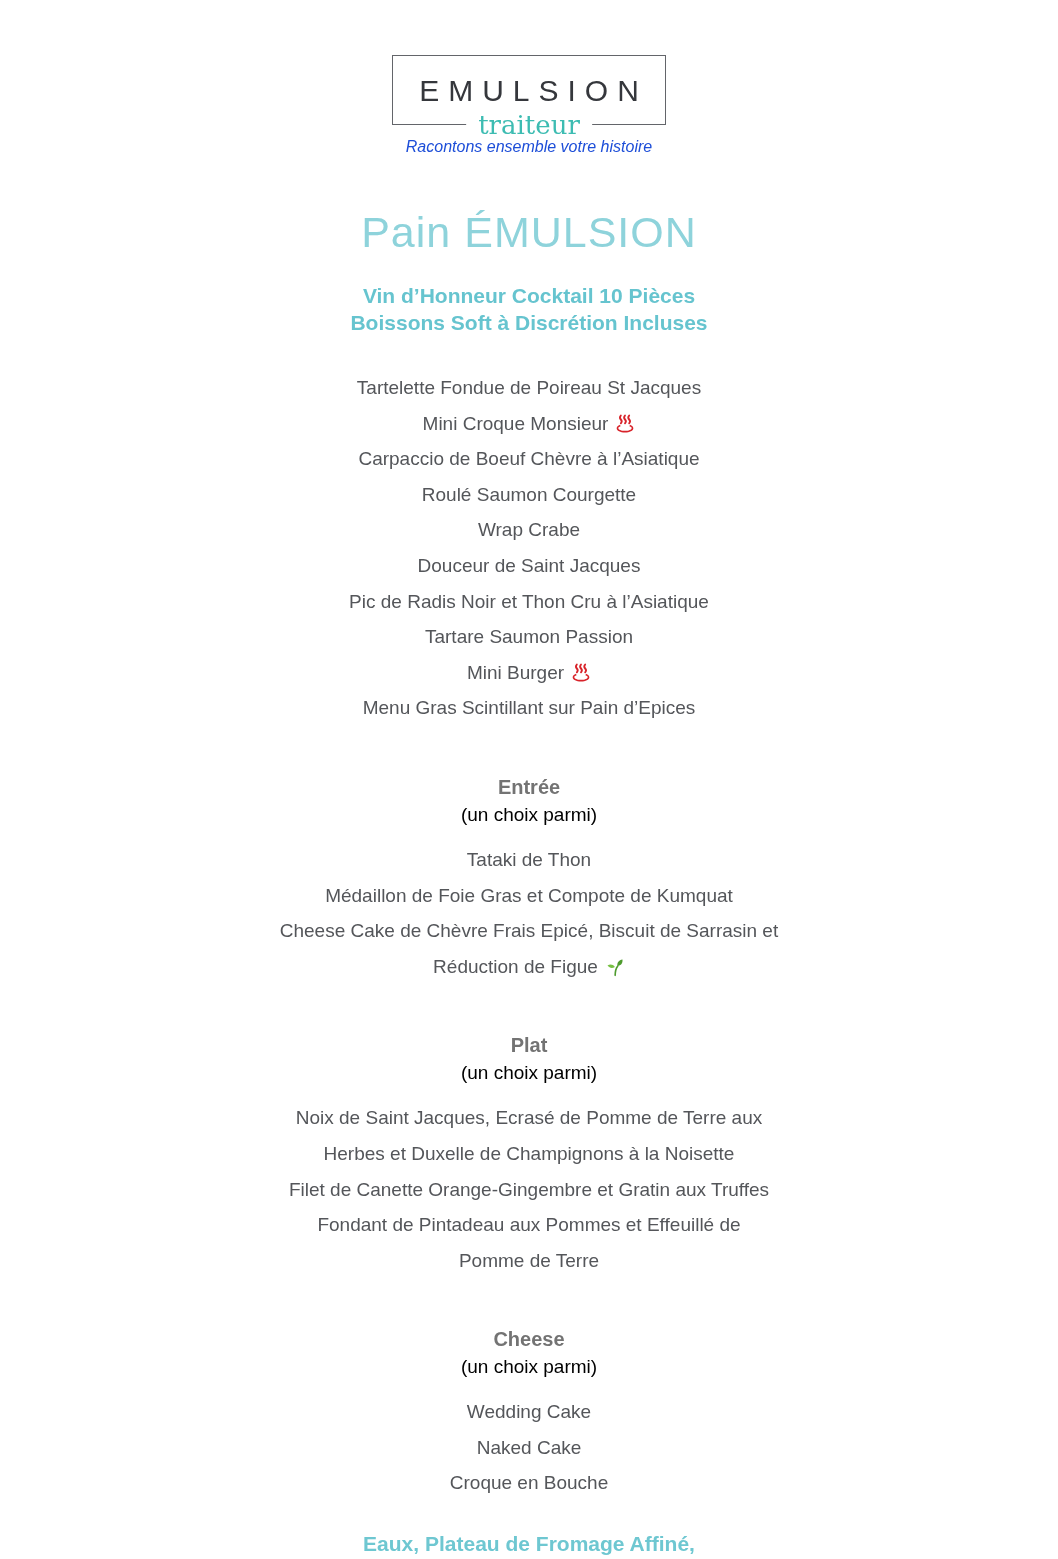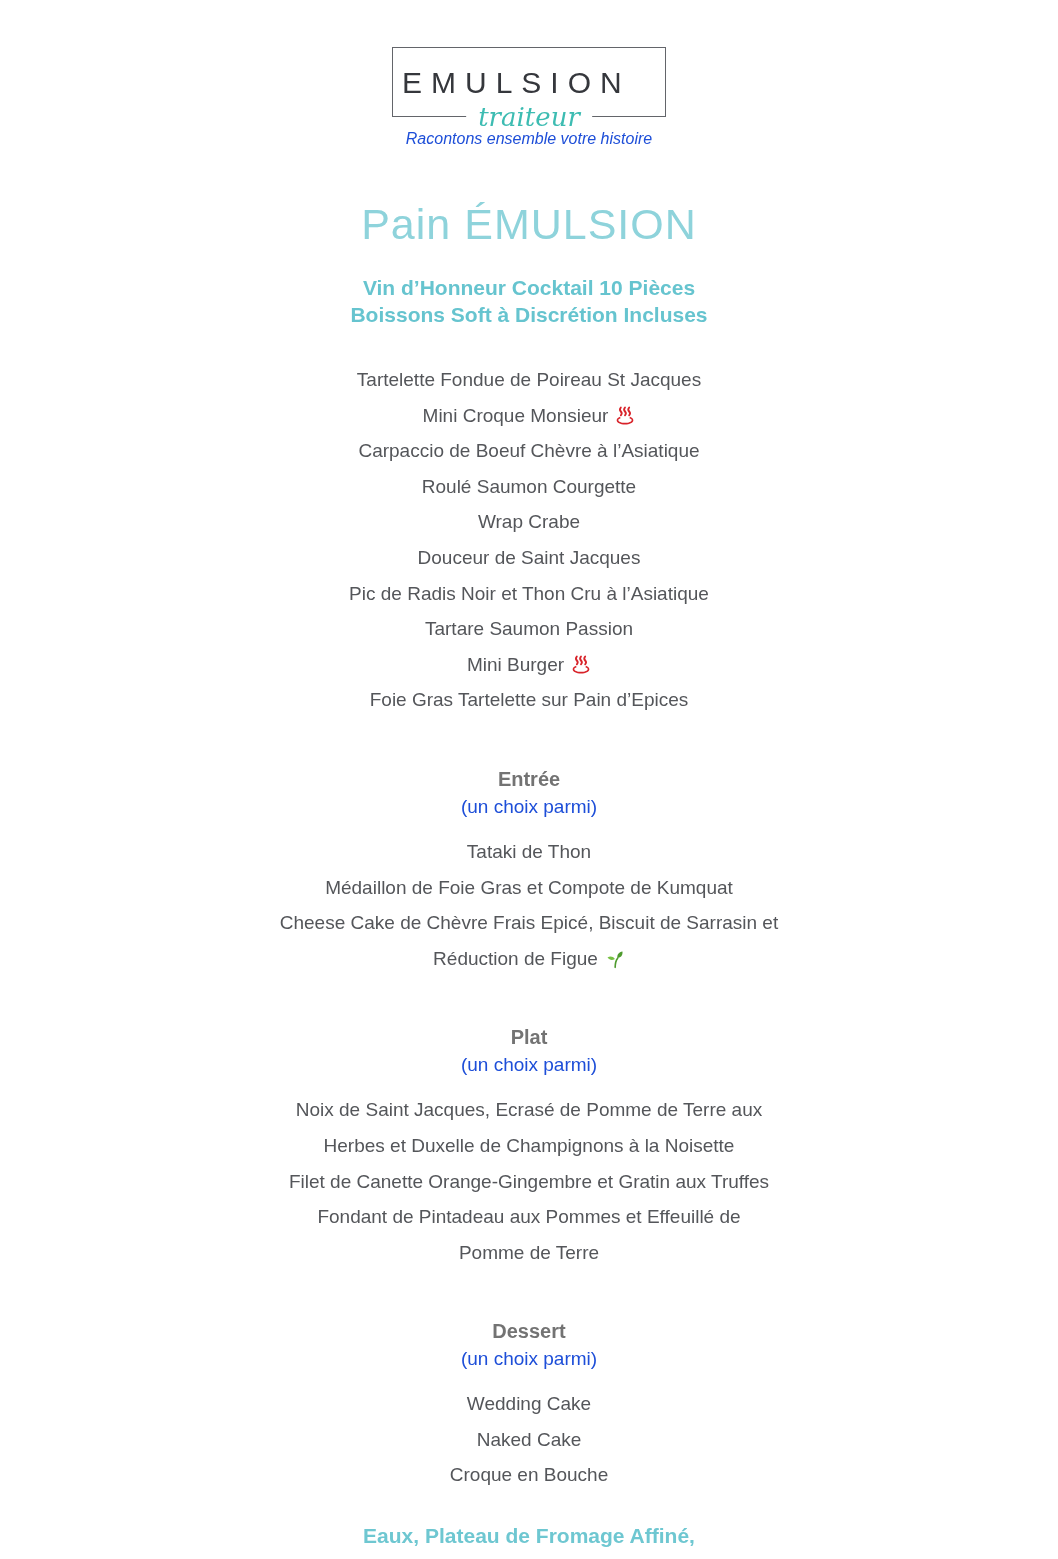--- a/index.html
+++ b/index.html
@@ -3,49 +3,49 @@
 <meta charset="utf-8">
 <style>
   html,body{margin:0;padding:0;background:#ffffff;}
   body{font-family:"Liberation Sans",sans-serif;-webkit-font-smoothing:antialiased;}
   .page{
     width:1058px;min-height:1559px;margin:0 auto;background:#ffffff;
     box-sizing:border-box;padding-top:47px;text-align:center;overflow:hidden;
   }
   
   .logo-box{
-    position:relative;width:272px;height:68px;margin:0 auto;
+    position:relative;width:272px;height:68px;margin:8px auto;
     border:1px solid #63656a;
-    display:flex;align-items:center;justify-content:flex-start;
+    display:flex;align-items:center;justify-content:center;
   }
   .logo-brand{
     font-size:30px;font-weight:400;color:#35373c;
     letter-spacing:9px;padding-left:9px;margin-top:2px;
   }
   .logo-script{
     position:absolute;left:50%;bottom:0;transform:translate(-50%,55%);
     background:#ffffff;padding:0 12px;white-space:nowrap;
-    font-family:"DejaVu Serif",serif;font-style:italic;
+    font-family:"DejaVu Serif",serif;
     font-size:26px;color:#3dbcb2;line-height:1;
   }
   .logo-tagline{
     margin-top:12px;font-style:italic;font-size:16px;line-height:19px;color:#1d4ed8;
   }
   
   .title{
     margin:50px 0 0;font-size:43px;line-height:52px;font-weight:300;
     letter-spacing:1px;color:#8ed3db;
   }
   .intro{margin-top:24px;font-size:21px;font-weight:700;line-height:27px;color:#66c4cf;text-align:center;}
   
   .menu-list{margin-top:34px;}
   .menu-line{font-size:19px;line-height:35.6px;color:#54565a;text-align:center;}
   .section{margin-top:28px;}
   .section-title{font-size:20px;font-weight:700;line-height:27px;color:#737373;margin-top:48px;}
-  .section-note{font-size:19px;line-height:27px;color:#1d4ed8;}
+  .section-note{font-size:19px;line-height:27px;color:#000000;}
   .section .menu-list{margin-top:14px;}
   .footer{margin-top:27px;font-size:21px;font-weight:700;line-height:31px;color:#6ec7d1;padding-bottom:15px;}
   
   .icon-wrap{display:inline-block;}
   .item-icon{width:20px;height:20px;margin-left:7px;vertical-align:-4px;}
 </style>
 </head>
 <body>
 
 <div class="page">
@@ -82,21 +82,21 @@
       <div class="menu-line"><span>Pic de Radis Noir et Thon Cru à l’Asiatique</span></div>
       <div class="menu-line"><span>Tartare Saumon Passion</span></div>
       <div class="menu-line"><span>Mini Burger</span><span class="icon-wrap"><svg class="item-icon" viewBox="0 0 24 24">
             <g fill="none" stroke="#d8232a" stroke-width="2.2" stroke-linecap="round">
               <path d="M7 1.8C5.5 3.5 5.5 5 7 6.6s1.5 3 0 4.6"></path>
               <path d="M12 1.8c-1.5 1.7-1.5 3.2 0 4.8s1.5 3 0 4.6"></path>
               <path d="M17 1.8c-1.5 1.7-1.5 3.2 0 4.8s1.5 3 0 4.6"></path>
             </g>
             <path fill="#d8232a" d="M6 12.9C3.5 13.8 2 15.3 2 17c0 3 4.4 5.2 10 5.2S22 20 22 17c0-1.7-1.5-3.2-4-4.1l-.7 1.9c1.7.6 2.7 1.4 2.7 2.2 0 1.5-3.5 3.2-8 3.2S4 18.5 4 17c0-.8 1-1.6 2.7-2.2z"></path>
           </svg></span></div>
-      <div class="menu-line"><span>Foie Gras Tartelette sur Pain d’Epices</span></div>
+      <div class="menu-line"><span>Menu Gras Scintillant sur Pain d’Epices</span></div>
     </div>
 
   <div id="sections">
       <section class="section">
         <div class="section-title">Entrée</div>
         <div class="section-note">(un choix parmi)</div>
         <div class="menu-list">
           <div class="menu-line"><span>Tataki de Thon</span></div>
           <div class="menu-line"><span>Médaillon de Foie Gras et Compote de Kumquat</span></div>
           <div class="menu-line"><span>Cheese Cake de Chèvre Frais Epicé, Biscuit de Sarrasin et</span></div>
@@ -112,21 +112,21 @@
         <div class="section-note">(un choix parmi)</div>
         <div class="menu-list">
           <div class="menu-line"><span>Noix de Saint Jacques, Ecrasé de Pomme de Terre aux</span></div>
           <div class="menu-line"><span>Herbes et Duxelle de Champignons à la Noisette</span></div>
           <div class="menu-line"><span>Filet de Canette Orange-Gingembre et Gratin aux Truffes</span></div>
           <div class="menu-line"><span>Fondant de Pintadeau aux Pommes et Effeuillé de</span></div>
           <div class="menu-line"><span>Pomme de Terre</span></div>
         </div>
       </section>
       <section class="section">
-        <div class="section-title">Dessert</div>
+        <div class="section-title">Cheese</div>
         <div class="section-note">(un choix parmi)</div>
         <div class="menu-list">
           <div class="menu-line"><span>Wedding Cake</span></div>
           <div class="menu-line"><span>Naked Cake</span></div>
           <div class="menu-line"><span>Croque en Bouche</span></div>
         </div>
       </section>
     </div>
 
   <div class="footer">

